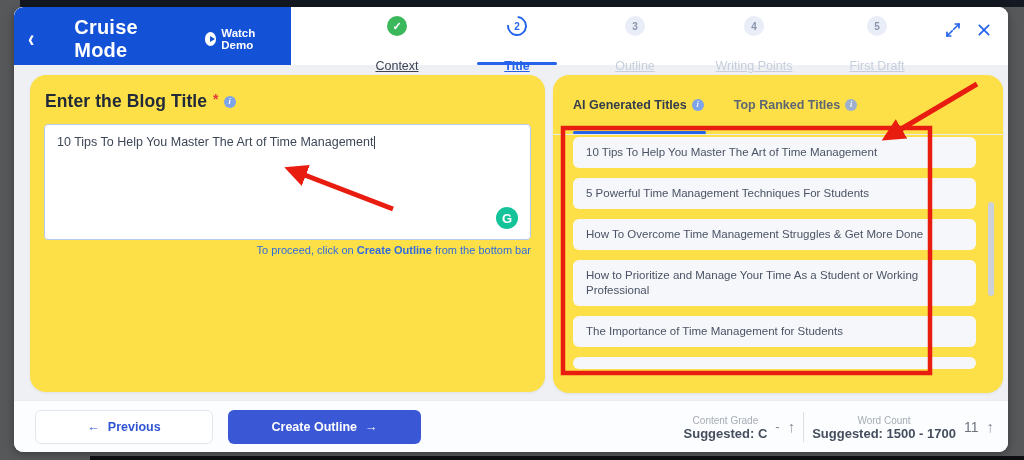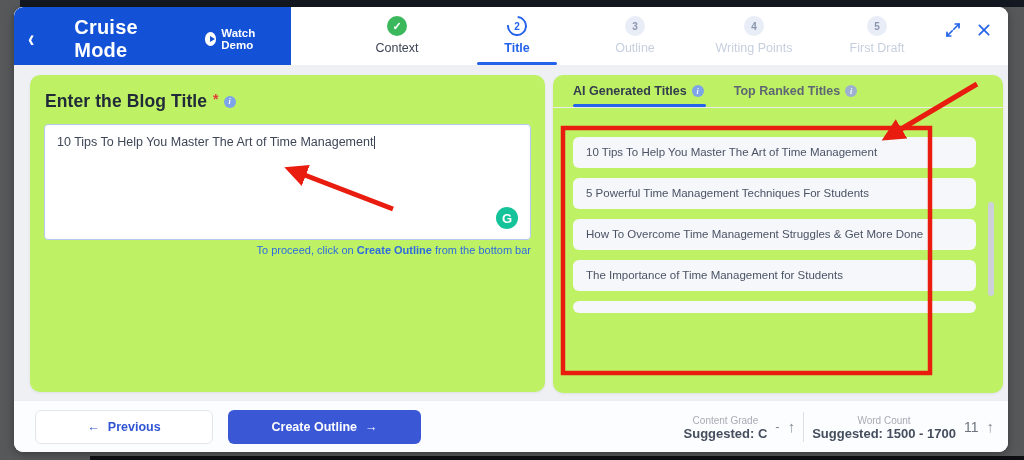--- a/index.html
+++ b/index.html
@@ -45,30 +45,30 @@
     width: 20px; height: 20px; border-radius: 50%; margin: 0 auto;
     display: flex; align-items: center; justify-content: center; font-size: 10px; font-weight: bold;
   }
   .step-done .step-circle { background: #3cb85c; color: #fff; font-size: 11px; }
   .step-active .arc {
     width: 20px; height: 20px; border-radius: 50%; border: 2px solid #2563eb; border-top-color: transparent;
     transform: rotate(-40deg); display: flex; align-items: center; justify-content: center; margin: 0 auto;
   }
   .step-active .arc span { transform: rotate(40deg); color: #2563eb; font-size: 10px; font-weight: bold; }
   .step-pending .step-circle { background: #e8edf8; color: #8b96ad; }
-  .step-label { margin-top: 5px; font-size: 12.5px; color: #3d4554; }
+  .step-label { margin-top: 23px; font-size: 12.5px; color: #3d4554; text-decoration: underline; }
   .step-active .step-label { color: #2563eb; font-weight: bold; }
   .step-pending .step-label { color: #c7cfde; }
   .step-underline { position: absolute; left: 463px; top: 55px; width: 80px; height: 3px; background: #2563eb; border-radius: 2px; }
 
   .win-controls { position: absolute; right: 16px; top: 14px; display: flex; gap: 14px; align-items: center; }
   .win-controls svg { cursor: pointer; display: block; }
 
   
-  .card { position: absolute; background: #bef264; border-radius: 10px; box-shadow: 0 1px 3px rgba(16,24,40,.07); }
+  .card { position: absolute; background: #fde047; border-radius: 16px; box-shadow: 0 1px 3px rgba(16,24,40,.07); }
   .left-card { left: 16px; top: 68px; width: 515px; height: 317px; padding: 16px 15px 0 15px; }
   .lc-heading { display: flex; align-items: center; gap: 5px; }
   .lc-heading h2 { font-size: 17.5px; color: #212a39; letter-spacing: .1px; }
   .req-star { color: #e33b3b; font-size: 14px; font-weight: bold; margin-left: 1px; align-self: flex-start; }
   .info-dot {
     width: 12px; height: 12px; border-radius: 50%; background: #7da4e8; color: #fff;
     font-size: 8px; font-weight: bold; display: inline-flex; align-items: center; justify-content: center;
     font-family: "Liberation Serif", serif; font-style: italic;
   }
   .info-dot.gray { background: #9db0d0; }
@@ -80,21 +80,21 @@
   .caret { display: inline-block; width: 1px; height: 13px; background: #3a4352; vertical-align: text-bottom; margin-left: 1px; }
   .grammarly-icon {
     position: absolute; right: 12px; bottom: 10px; width: 22px; height: 22px; border-radius: 50%;
     background: #15c39a; color: #fff; font-size: 13px; font-weight: bold;
     display: flex; align-items: center; justify-content: center;
   }
   .hint-line { position: absolute; top: 169px; left: 14px; width: 487px; text-align: right; font-size: 11px; color: #2e6ae0; }
   .hint-line b { font-weight: bold; }
 
   .right-card { left: 539px; top: 68px; width: 450px; height: 318px; }
-  .tabs-row { display: flex; gap: 30px; padding: 0 0 0 20px; height: 33px; align-items: center; border-bottom: 1px solid #e9ebef; position: relative; }
+  .tabs-row { display: flex; gap: 30px; padding: 0 0 0 20px; height: 60px; align-items: center; border-bottom: 1px solid #e9ebef; position: relative; }
   .tab { display: flex; align-items: center; gap: 5px; cursor: pointer; height: 100%; position: relative; }
   .tab-label { font-size: 12.5px; font-weight: bold; color: #5f6673; }
   .tab.active .tab-label { color: #333c4c; }
   .tab.active::after { content: ""; position: absolute; left: 0; right: -2px; bottom: 0; height: 3px; background: #2563eb; border-radius: 2px; }
   .titles-list { position: absolute; left: 20px; right: 27px; top: 62px; display: flex; flex-direction: column; gap: 10px; }
   .title-item {
     background: #f6f7fa; border-radius: 6px; padding: 8px 13px; font-size: 11.5px; color: #4a5365;
     line-height: 15px; cursor: pointer;
   }
   .title-item.partial { height: 12px; padding: 0; }
@@ -206,20 +206,21 @@
       </div>
       <div class="tab">
         <span class="tab-label">Top Ranked Titles</span>
         <span class="info-dot gray">i</span>
       </div>
     </div>
     <div class="titles-list">
       <div class="title-item">10 Tips To Help You Master The Art of Time Management</div>
       <div class="title-item">5 Powerful Time Management Techniques For Students</div>
       <div class="title-item">How To Overcome Time Management Struggles &amp; Get More Done</div>
+      <div class="title-item">How to Prioritize and Manage Your Time As a Student or Working Professional</div>
       <div class="title-item">The Importance of Time Management for Students</div>
       <div class="title-item partial"></div>
     </div>
     <div class="scrollbar-thumb"></div>
   </div>
 
   <div class="footer">
     <div class="btn btn-prev">
       <span>←</span>
       <span>Previous</span>

